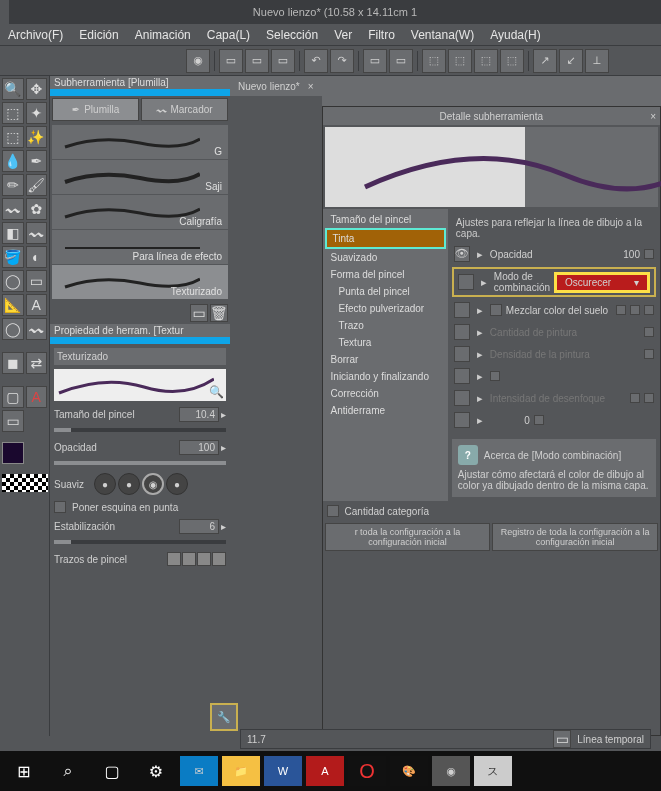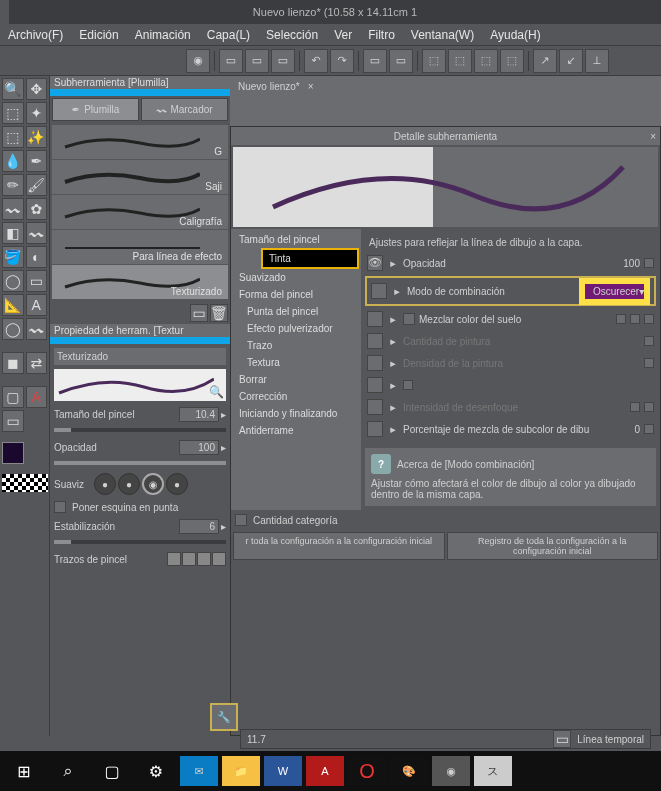--- a/index.html
+++ b/index.html
@@ -38,46 +38,46 @@
 .prop-row .label { flex: 1; }
 .prop-row .value { width: 40px; text-align: right; background: #6a6c6f; padding: 1px 3px; border: 1px solid #444; }
 .prop-slider { height: 4px; background: #3a3c3f; margin-bottom: 8px; position: relative; }
 .prop-slider .fill { height: 100%; background: #8c8e91; }
 .smooth-circles { display: flex; gap: 2px; }
 .smooth-circle { width: 22px; height: 22px; border-radius: 50%; background: #444; border: 1px solid #333; display: flex; align-items: center; justify-content: center; }
 .smooth-circle.sel { border: 2px solid #aaa; }
 .checkbox-row { display: flex; align-items: center; gap: 6px; font-size: 10px; margin: 6px 0; }
 .checkbox { width: 12px; height: 12px; background: #6a6c6f; border: 1px solid #444; }
 
-.right-area { flex: 1; background: #545659; display: flex; flex-direction: column; }
+.right-area { flex: 1; background: #545659; display: flex; }
 .doc-tab { background: #6a6c6f; height: 20px; display: flex; align-items: center; padding: 0 8px; font-size: 10px; }
 .canvas-area { flex: 1; background: #6a6c6f; position: relative; padding-left: 6px; }
 
 .detail-panel { position: absolute; top: 30px; left: 0; right: 0; bottom: 0; background: #545659; border: 1px solid #333; }
 .detail-header { background: #6a6c6f; height: 18px; display: flex; align-items: center; justify-content: center; font-size: 10px; position: relative; }
 .detail-header .close { position: absolute; right: 4px; cursor: pointer; }
 .detail-preview { height: 80px; background: #6a6c6f; position: relative; margin: 2px; }
 .preview-label { position: absolute; left: 4px; top: 4px; background: #888; padding: 2px 8px; font-size: 10px; }
 
 .detail-body { display: flex; }
 .detail-categories { width: 130px; background: #6a6c6f; padding: 2px; }
 .cat-item { padding: 3px 6px; font-size: 10px; cursor: pointer; color: #ddd; }
-.cat-item.highlighted { border: 2px solid #eab308; background: #000000; margin-left: 28px; }
+.cat-item.highlighted { border: 2px solid #5eead4; background: #a16207; }
 
 .detail-settings { flex: 1; background: #545659; padding: 4px; }
 .settings-desc { font-size: 10px; padding: 4px; color: #ccc; }
 .setting-row { display: flex; align-items: center; height: 22px; gap: 4px; padding: 0 2px; }
 .setting-row .icon-sq { width: 16px; height: 16px; background: #6a6c6f; border: 1px solid #444; }
 .setting-row .arrow { width: 12px; text-align: center; color: #ccc; }
 .setting-row .label { flex: 1; font-size: 10px; }
 .setting-row .value { width: 40px; text-align: right; font-size: 10px; }
 .setting-row .tiny-sq { width: 10px; height: 10px; background: #6a6c6f; border: 1px solid #444; }
 .setting-row.disabled .label, .setting-row.disabled .value { color: #777; }
 .combo-highlight { border: 2px solid #c9b050; padding: 2px; margin: 2px 0; }
-.combo-select { background: #701a75; padding: 2px 8px; font-size: 10px; display: flex; align-items: center; justify-content: space-between; width: 71px; border: 6px solid #fde047; }
+.combo-select { background: #b91c1c; padding: 2px 8px; font-size: 10px; display: flex; align-items: center; justify-content: space-between; width: 96px; border: 3px solid #fde047; }
 
 .info-section { background: #6a6c6f; padding: 6px; margin-top: 8px; font-size: 10px; }
 .info-title { display: flex; align-items: center; gap: 6px; margin-bottom: 4px; }
 .info-icon { width: 20px; height: 20px; background: #8aa; border-radius: 3px; display: flex; align-items: center; justify-content: center; color: #fff; font-weight: bold; }
 
 .bottom-buttons { display: flex; gap: 2px; padding: 2px; }
 .bottom-btn { flex: 1; background: #6a6c6f; padding: 3px; font-size: 9px; text-align: center; border: 1px solid #444; }
 
 .show-cat { display: flex; align-items: center; gap: 6px; padding: 4px; font-size: 10px; }
 
@@ -329,22 +329,22 @@
           <div class="detail-categories">
             <div class="cat-item">Tamaño del pincel</div>
             <div class="cat-item highlighted">Tinta</div>
             <div class="cat-item">Suavizado</div>
             <div class="cat-item">Forma del pincel</div>
             <div class="cat-item" style="padding-left:14px">Punta del pincel</div>
             <div class="cat-item" style="padding-left:14px">Efecto pulverizador</div>
             <div class="cat-item" style="padding-left:14px">Trazo</div>
             <div class="cat-item" style="padding-left:14px">Textura</div>
             <div class="cat-item">Borrar</div>
+            <div class="cat-item">Iniciando y finalizando</div>
             <div class="cat-item">Corrección</div>
-            <div class="cat-item">Iniciando y finalizando</div>
             <div class="cat-item">Antiderrame</div>
           </div>
           <div class="detail-settings">
             <div class="settings-desc">Ajustes para reflejar la línea de dibujo a la capa.</div>
             <div class="setting-row">
               <div class="icon-sq">👁</div>
               <div class="arrow">▸</div>
               <span class="label">Opacidad</span>
               <span class="value">100</span>
               <div class="tiny-sq"></div>
@@ -389,21 +389,20 @@
             <div class="setting-row disabled">
               <div class="icon-sq"></div>
               <div class="arrow">▸</div>
               <span class="label">Intensidad de desenfoque</span>
               <div class="tiny-sq"></div>
               <div class="tiny-sq"></div>
             </div>
             <div class="setting-row">
               <div class="icon-sq"></div>
               <div class="arrow">▸</div>
-              <span class="label">Porcentaje de mezcla de subcolor de dibu</span>
               <span class="value">0</span>
               <div class="tiny-sq"></div>
             </div>
 
             <div class="info-section">
               <div class="info-title">
                 <div class="info-icon">?</div>
                 <span>Acerca de [Modo combinación]</span>
               </div>
               <div>Ajustar cómo afectará el color de dibujo al color ya dibujado dentro de la misma capa.</div>

